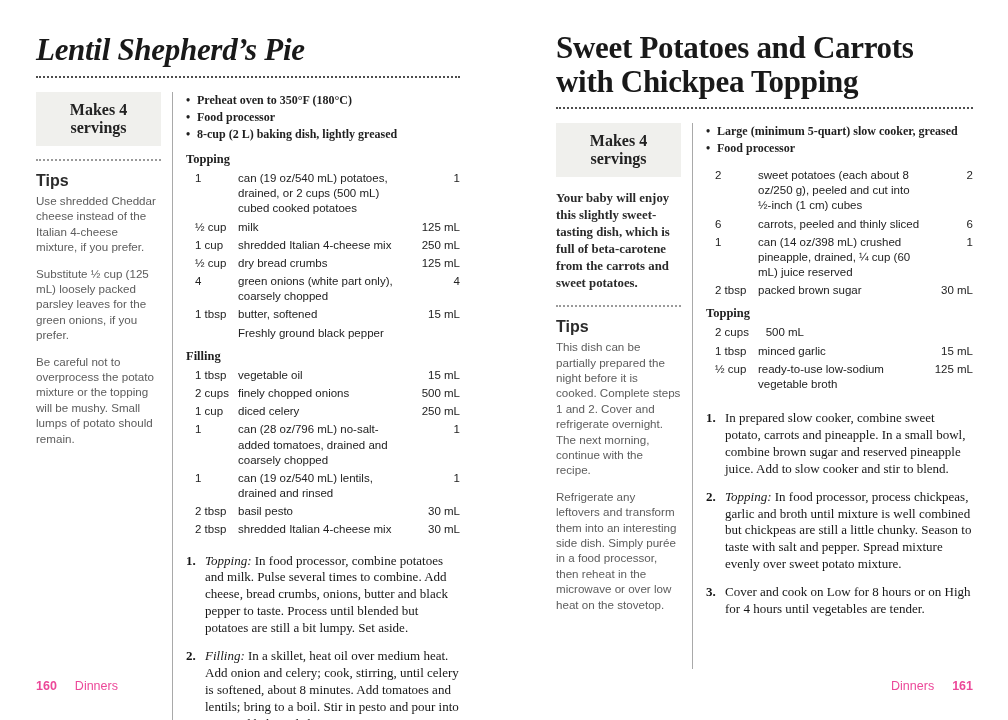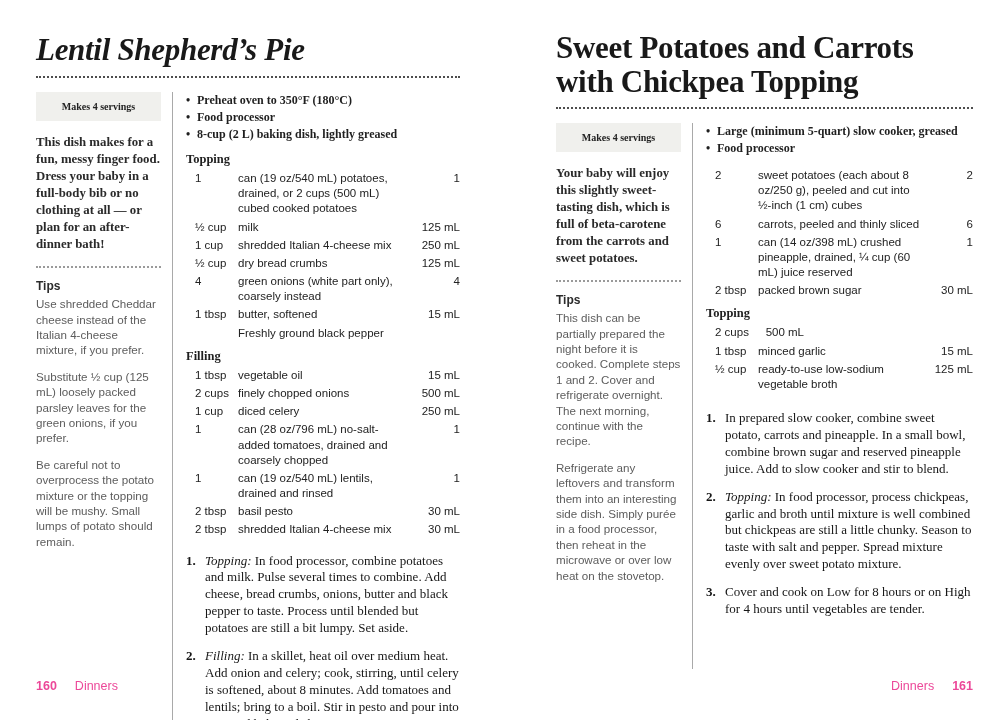--- a/index.html
+++ b/index.html
@@ -19,28 +19,28 @@
 
   .columns { display:flex; align-items:stretch; }
   #page-left  .columns { min-height:580px; }
   #page-right .columns { min-height:546px; }
 
   .sidebar { width:136px; flex:none; padding-right:11px; }
   .main { flex:1; border-left:1px solid #a9a9a9; padding-left:13px; }
 
   .servings-box { background:#f0f0ed; text-align:center;
                   font-family:"Liberation Serif", serif; font-weight:700;
-                  font-size:10px; padding:9px 18px; margin-bottom:13px; color:#222; }
+                  font-size:16px; padding:9px 18px; margin-bottom:13px; color:#222; }
 
   .description { font-family:"Liberation Serif", serif; font-weight:700;
                  font-size:12.8px; line-height:1.33; color:#2a2a2a; }
 
   .sidebar-dots { border-top:2px dotted #9a9a9a; height:0; margin:13px 0 11px; }
 
-  .tips-heading { font-size:12px; font-weight:700; color:#2b2b2b; margin-bottom:3px; }
+  .tips-heading { font-size:16px; font-weight:700; color:#2b2b2b; margin-bottom:3px; }
   .tip { font-size:11.6px; line-height:1.33; color:#5c5c5c; margin-bottom:11px; }
 
   .equipment { margin-bottom:9px; }
   .equip-item { font-family:"Liberation Serif", serif; font-weight:700;
                 font-size:12px; line-height:1.42; display:flex; color:#1f1f1f; }
   .equip-bullet { width:11px; flex:none; }
 
   .ing-heading { font-family:Liberation Serif, serif; font-weight:700;
                  font-size:12.5px; margin:8px 0 4px; color:#1f1f1f; }
   .ing-rows { }
@@ -66,21 +66,20 @@
 </head>
 <body>
 
 <div class="page" id="page-left">
   <h1 class="recipe-title">Lentil Shepherd’s Pie</h1>
   <div class="dotted-rule"></div>
 
   <div class="columns">
     <div class="sidebar">
       <div class="servings-box">Makes 4 servings</div>
-      <p class="description">This dish makes for a fun, messy finger food. Dress your baby in a full-body bib or no clothing at all — or plan for an after-dinner bath!</p>
       <div class="sidebar-dots"></div>
       <div class="tips-heading">Tips</div>
       <p class="tip">Use shredded Cheddar cheese instead of the Italian 4-cheese mixture, if you prefer.</p>
       <p class="tip">Substitute ½ cup (125 mL) loosely packed parsley leaves for the green onions, if you prefer.</p>
       <p class="tip">Be careful not to overprocess the potato mixture or the topping will be mushy. Small lumps of potato should remain.</p>
     </div>
 
     <div class="main">
       <div class="equipment">
         <div class="equip-item">
@@ -114,21 +113,21 @@
             <span class="ing-item">shredded Italian 4-cheese mix</span>
             <span class="ing-met">250 mL</span>
           </div>
         <div class="ing-row">
             <span class="ing-imp">½ cup</span>
             <span class="ing-item">dry bread crumbs</span>
             <span class="ing-met">125 mL</span>
           </div>
         <div class="ing-row">
             <span class="ing-imp">4</span>
-            <span class="ing-item">green onions (white part only), coarsely instead</span>
+            <span class="ing-item">green onions (white part only), coarsely chopped</span>
             <span class="ing-met">4</span>
           </div>
         <div class="ing-row">
             <span class="ing-imp">1 tbsp</span>
             <span class="ing-item">butter, softened</span>
             <span class="ing-met">15 mL</span>
           </div>
         <div class="ing-row">
             <span class="ing-imp"></span>
             <span class="ing-item">Freshly ground black pepper</span>

